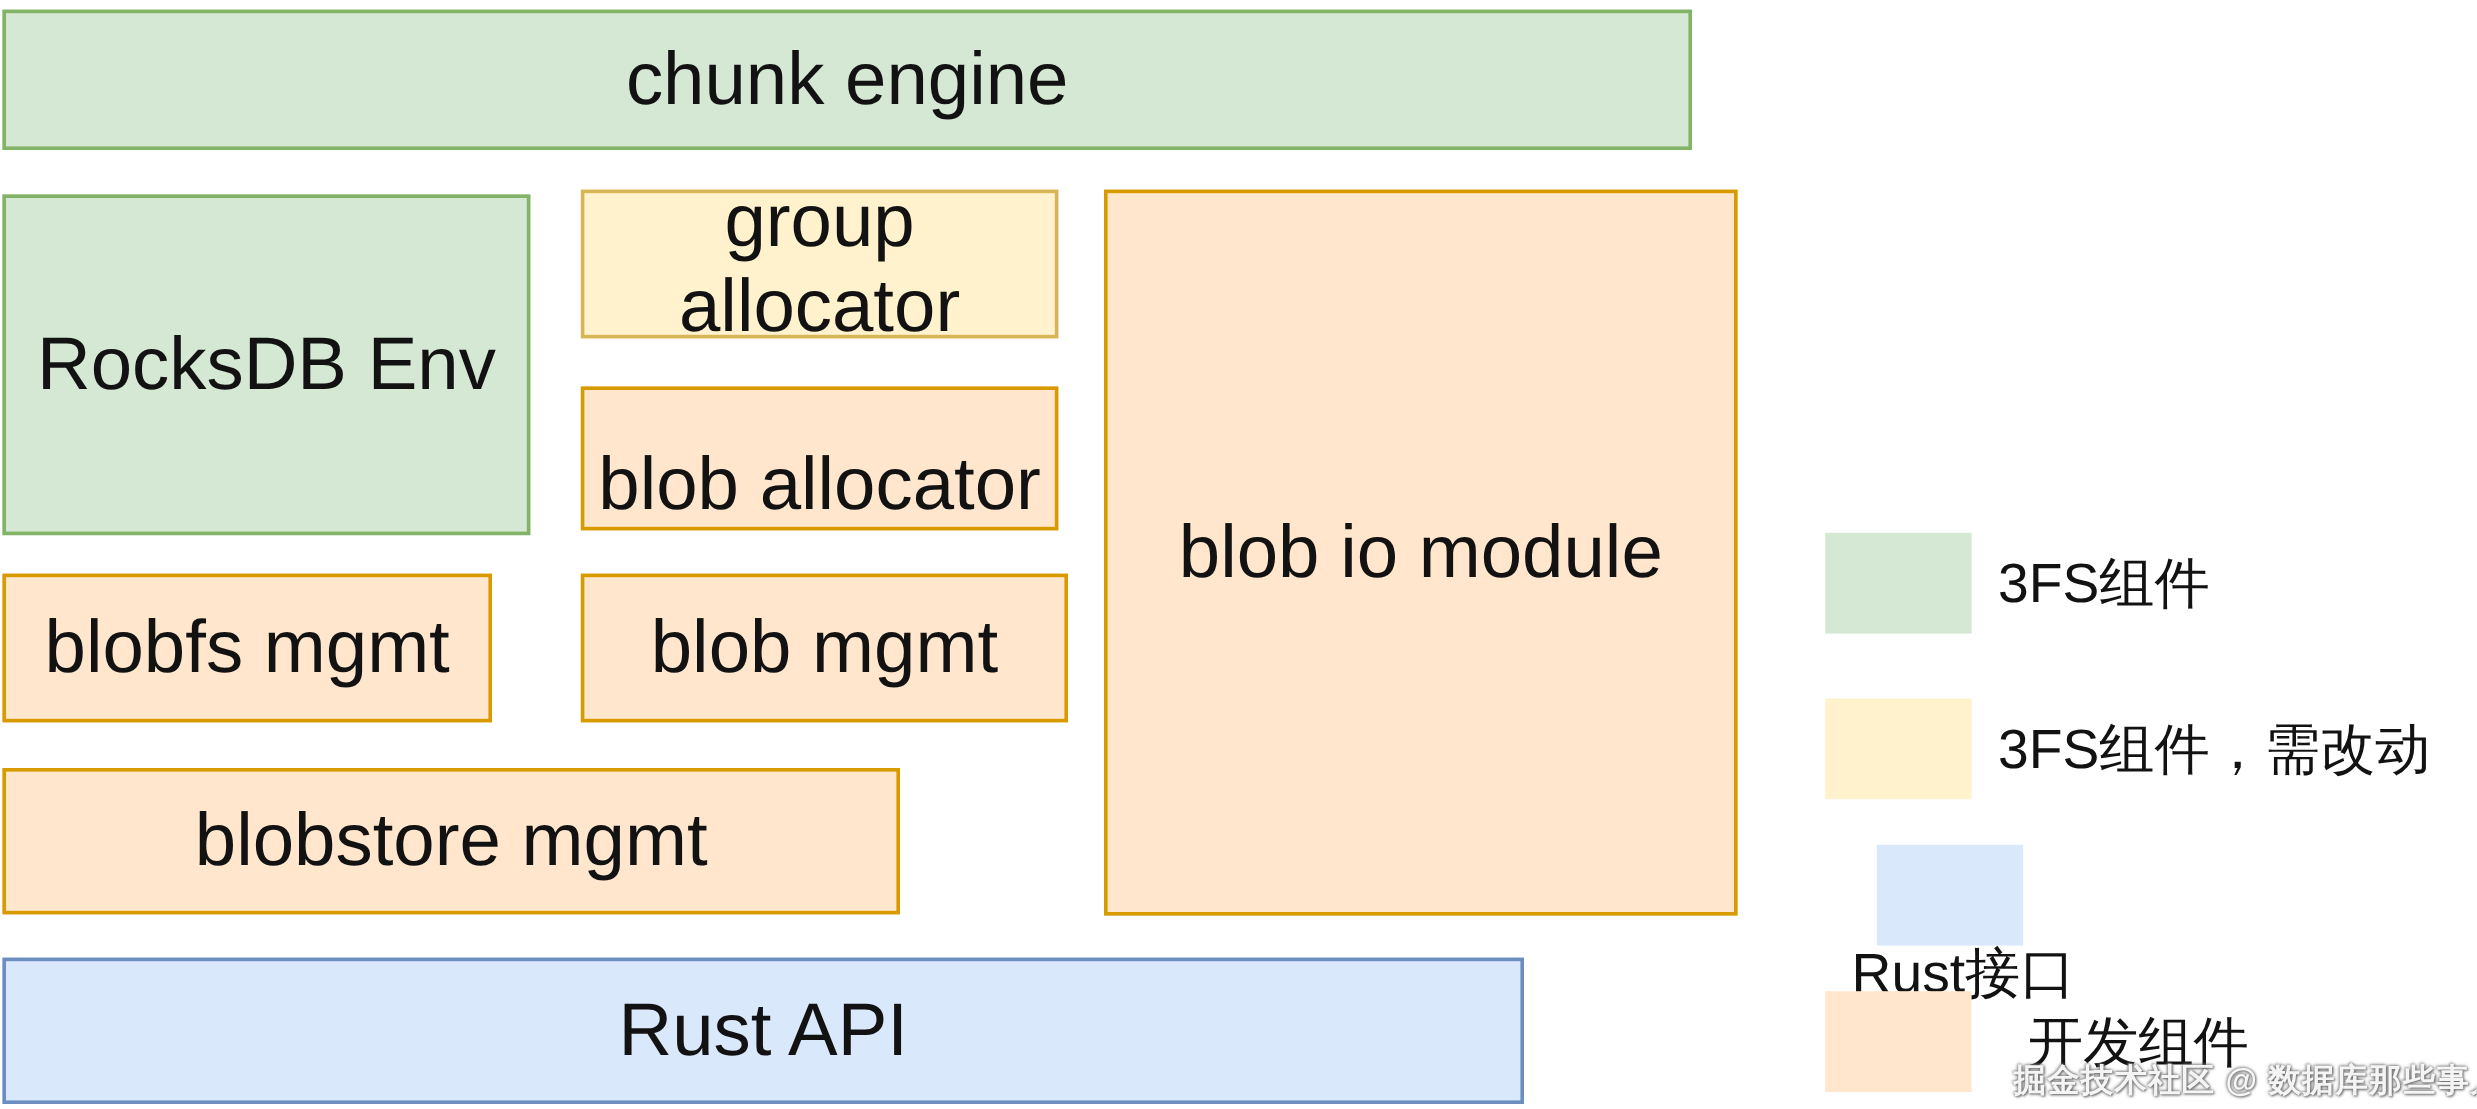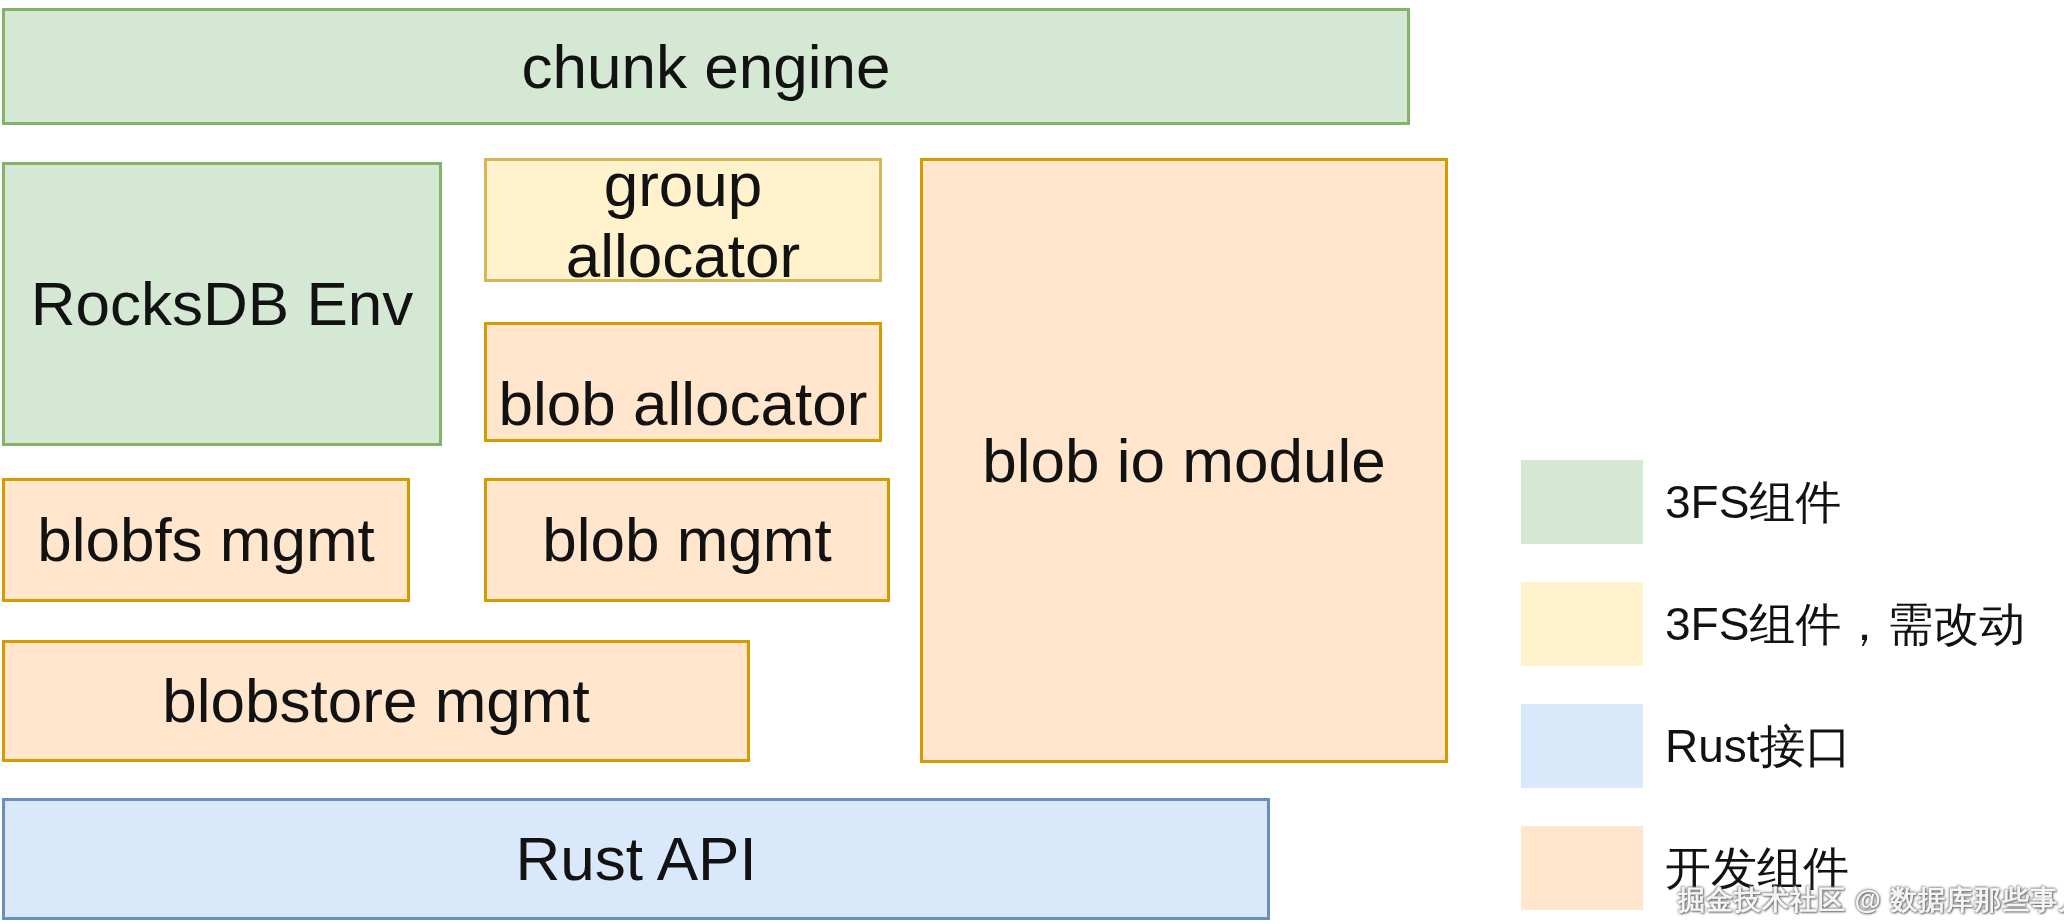--- a/index.html
+++ b/index.html
@@ -44,24 +44,24 @@
   .b-rustapi   { left: 2px;   top: 798px; width: 1268px; height: 122px; }
 
   
   .legend-row {
     position: absolute;
     left: 1521px;
     height: 84px;
     display: flex;
     align-items: center;
   }
-  .lg-0 { top: 460px; }
+  .lg-0 { top: 444px; }
   .lg-1 { top: 582px; }
-  .lg-2 { top: 704px; }
-  .lg-3 { top: 826px; }
+  .lg-2 { top: 704px; flex-direction: column; }
+  .lg-3 { top: 826px; gap: 25px; }
   .swatch {
     box-sizing: border-box;
     width: 122px;
     height: 84px;
     border: 3px solid transparent;
     flex: 0 0 auto;
   }
   .legend-label {
     margin-left: 22px;
     font-size: 46px;

